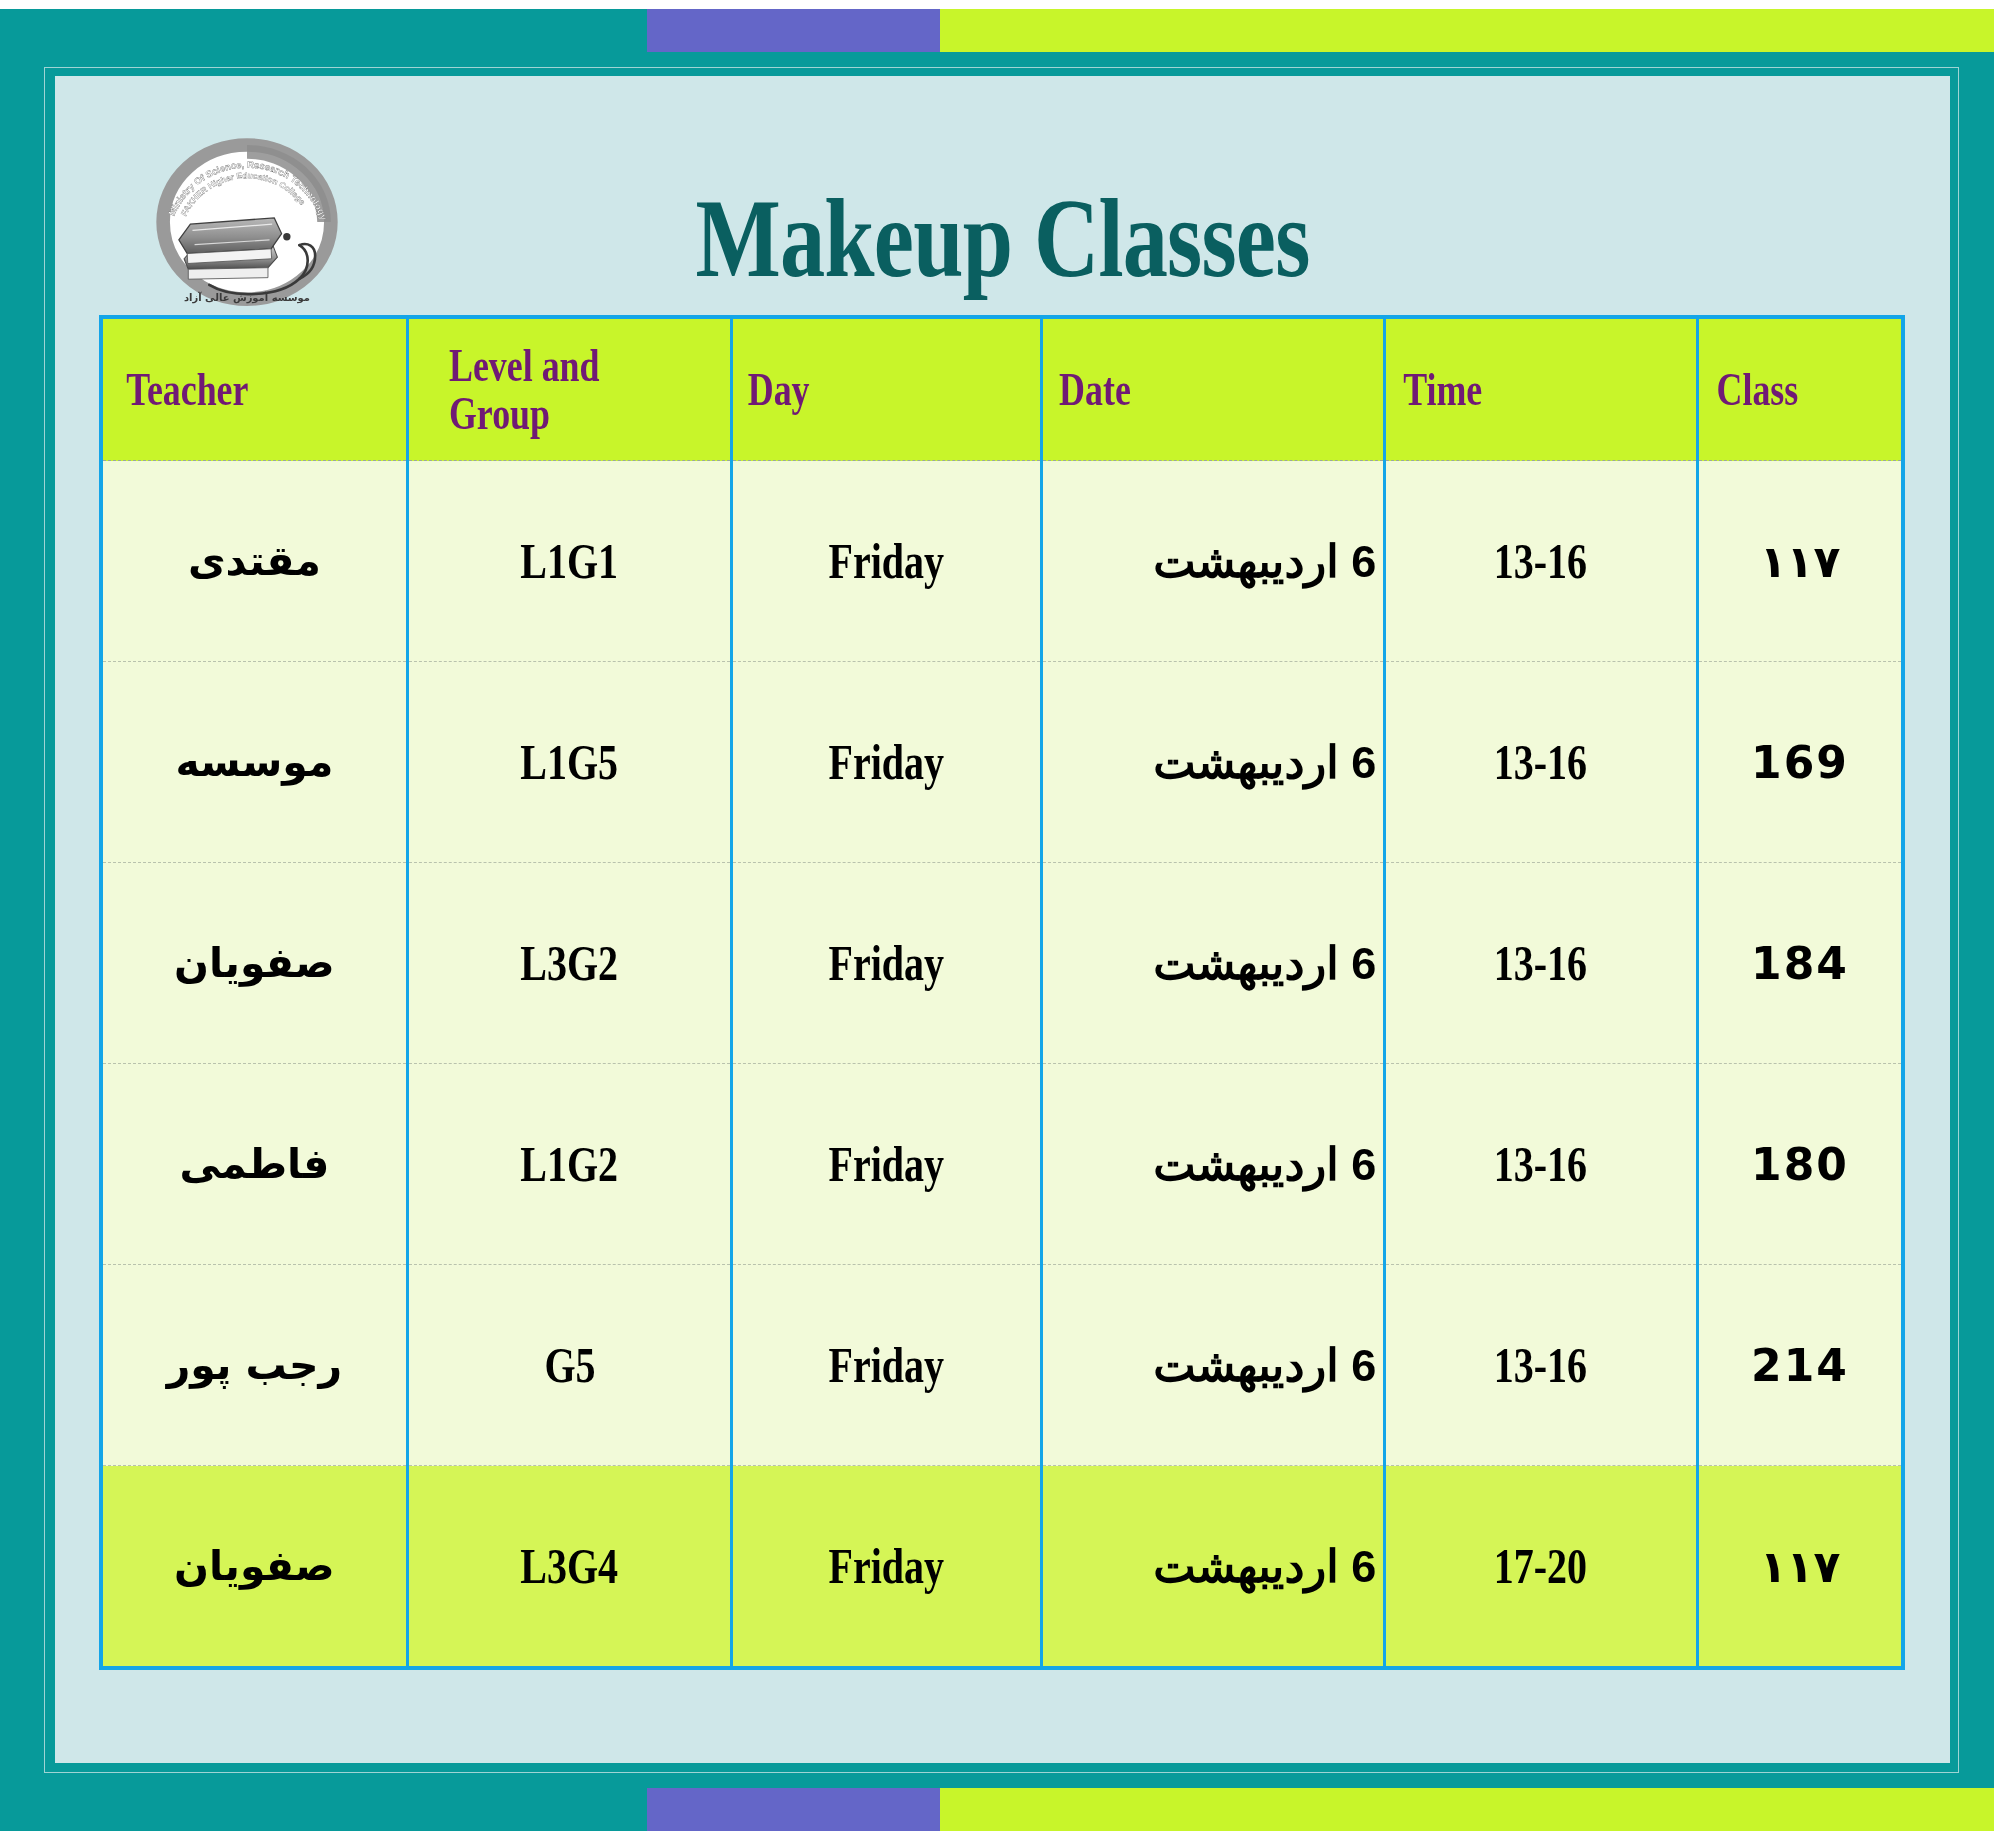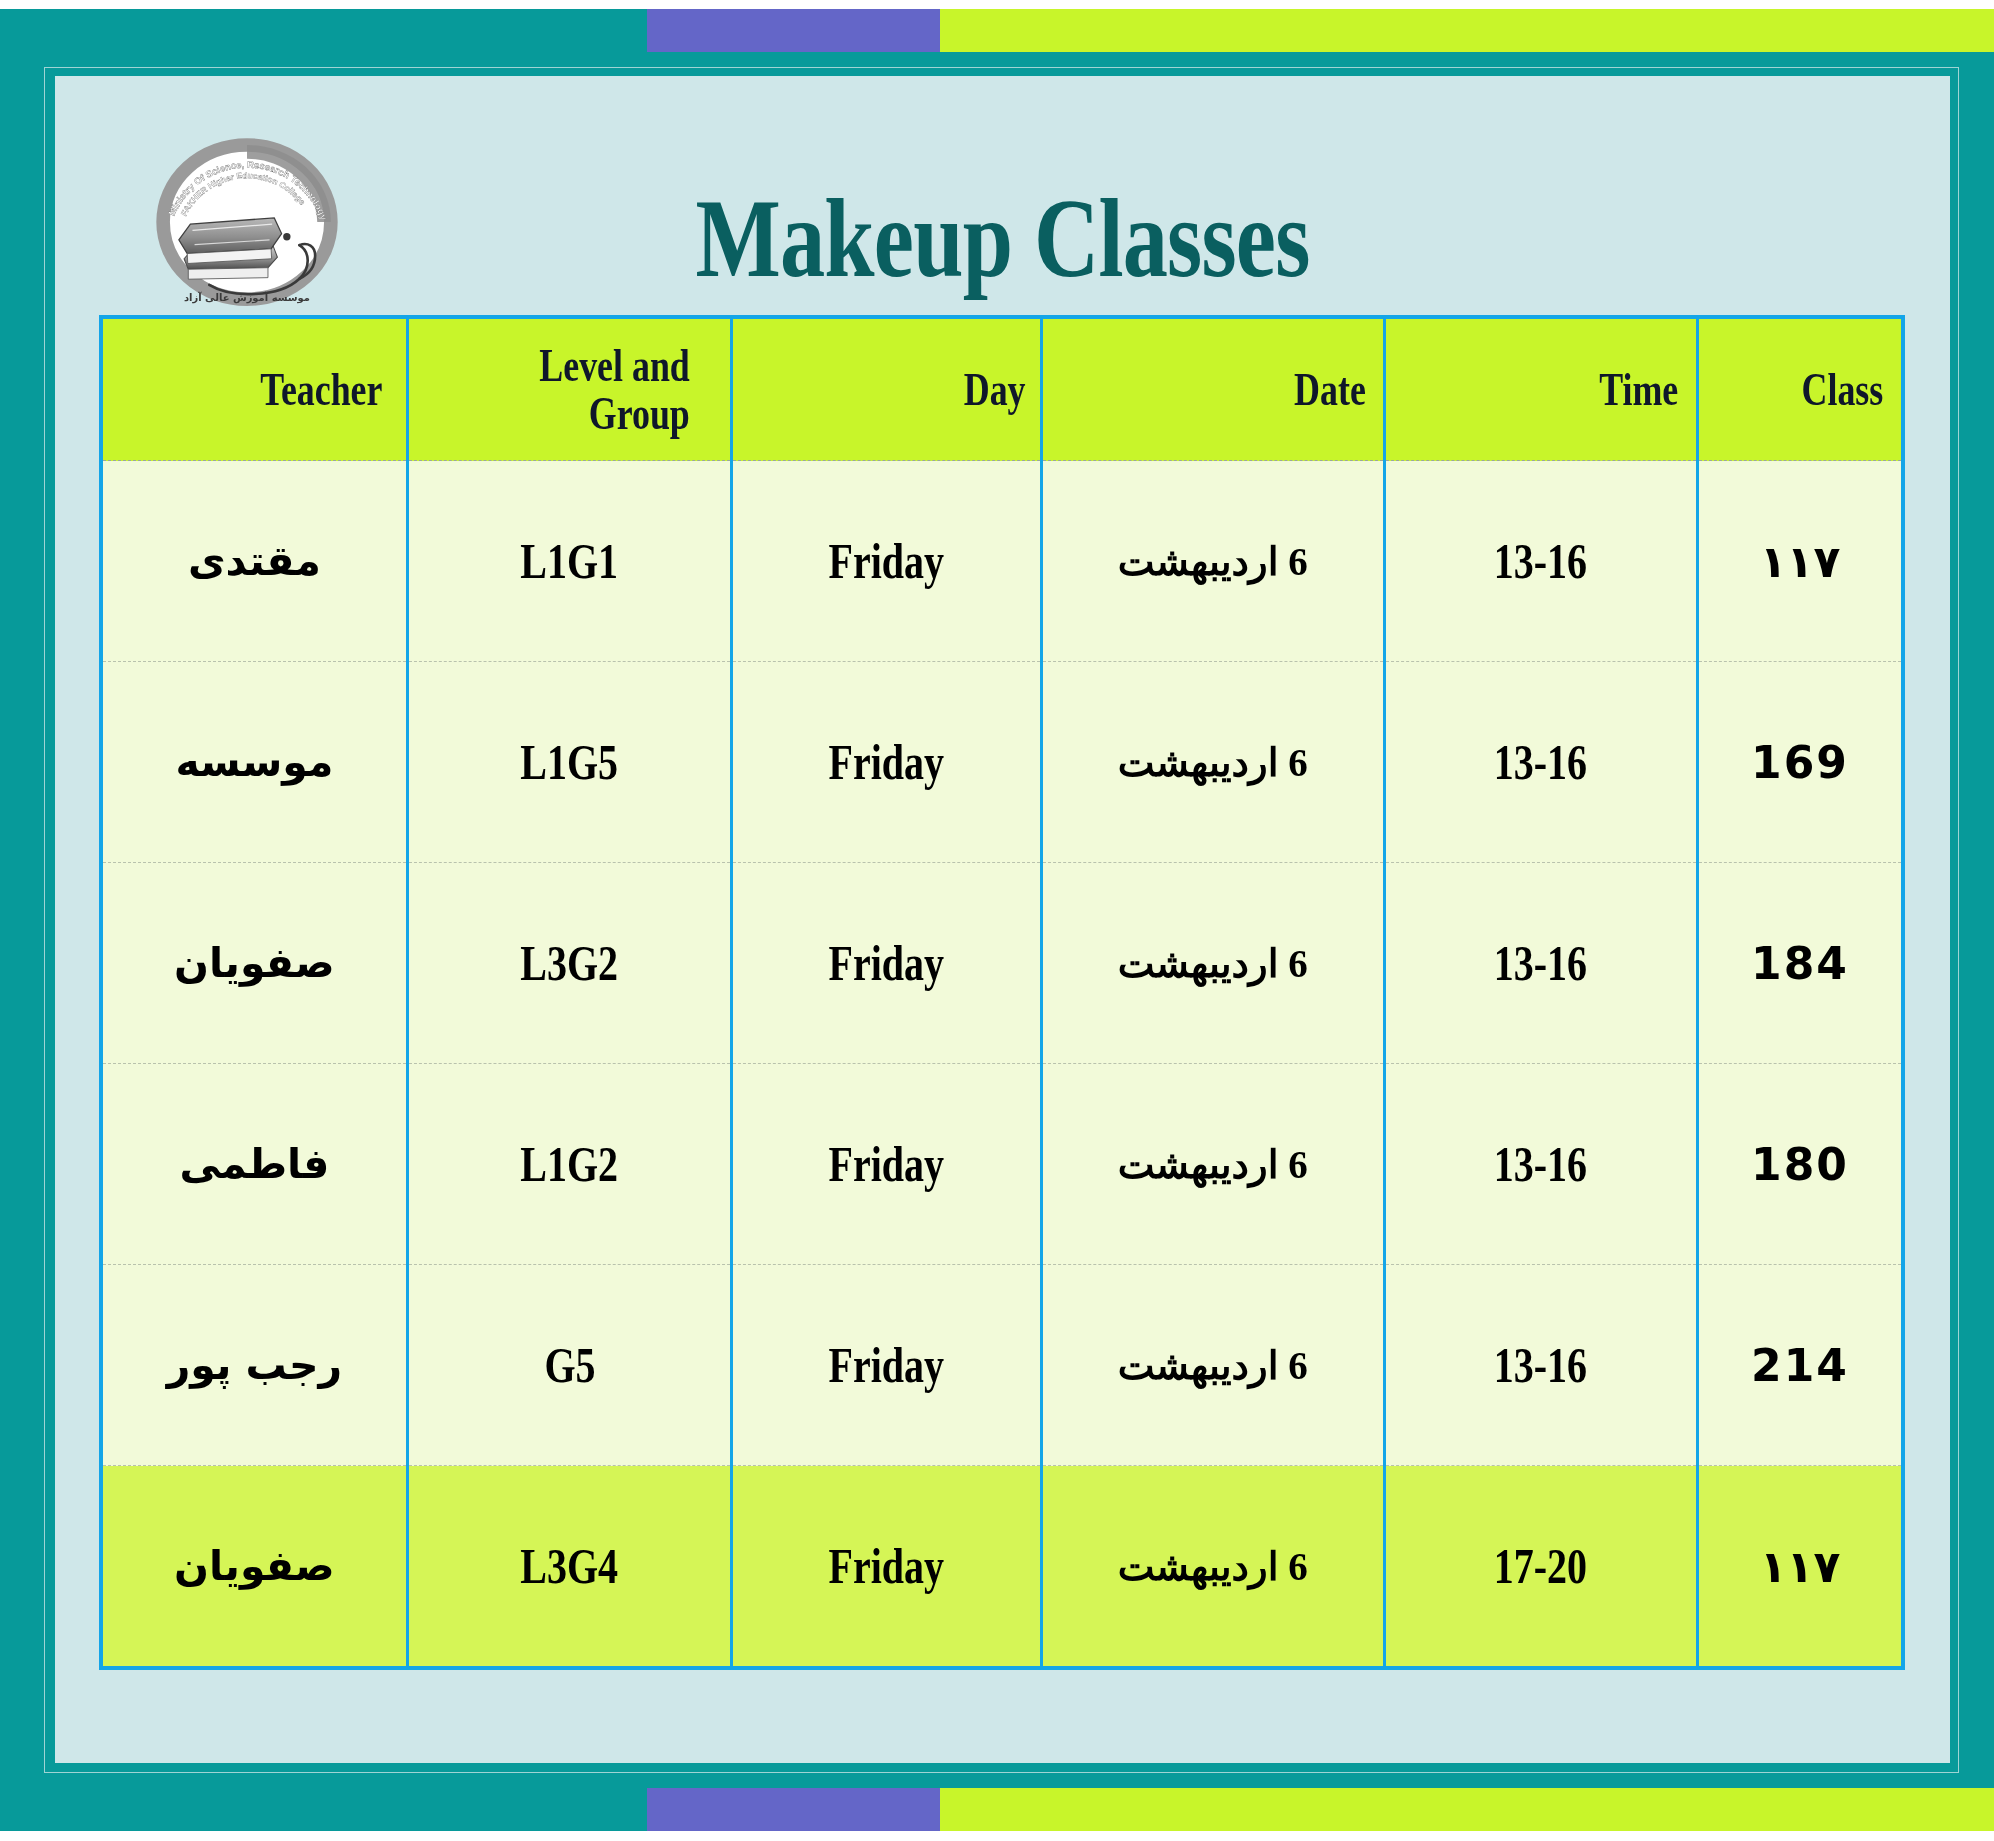--- a/index.html
+++ b/index.html
@@ -87,25 +87,25 @@
   col.c-time   {width:17.4%;}
   col.c-class  {width:11.4%;}
 
   thead th{
     background:#c8f52a;
     border-left:3.7px solid #14a5e8;
     border-right:3.7px solid #14a5e8;
     border-bottom:1px dashed #9aa89a;
     height:141px;
     padding:0 6.3px;
-    color:#0f172a;
+    color:#701a75;
     font-weight:700;
     font-size:46px;
     line-height:1.04;
-    text-align:right;
+    text-align:left;
     vertical-align:middle;
     font-family:"Liberation Serif", serif;
   }
   thead th .hdr{display:inline-block;transform:scaleX(0.78);transform-origin:center;}
 
   tbody td{
     background:#f2fad9;
     border-left:3.7px solid #14a5e8;
     border-right:3.7px solid #14a5e8;
     border-bottom:1px dashed #b9c2ad;
@@ -123,23 +123,24 @@
 
   td .lat{display:inline-block;transform:scaleX(0.80);transform-origin:center;}
   td.rtl{
     direction:rtl;
     font-family:"DejaVu Sans", sans-serif;
     font-size:41px;
     font-weight:700;
   }
   td.date-cell{
     direction:rtl;
-    font-family:Liberation Serif, serif;
-    font-size:39px;
-    font-weight:700;
+    font-family:Liberation Sans, sans-serif;
+    font-size:45px;
+    font-weight:700;
+    text-align:right;
   }
   td.class-cell{
     font-family:"DejaVu Sans", sans-serif;
     font-size:44px;
     font-weight:700;
     letter-spacing:2.1px;
   }
 </style>
 </head>
 <body>

